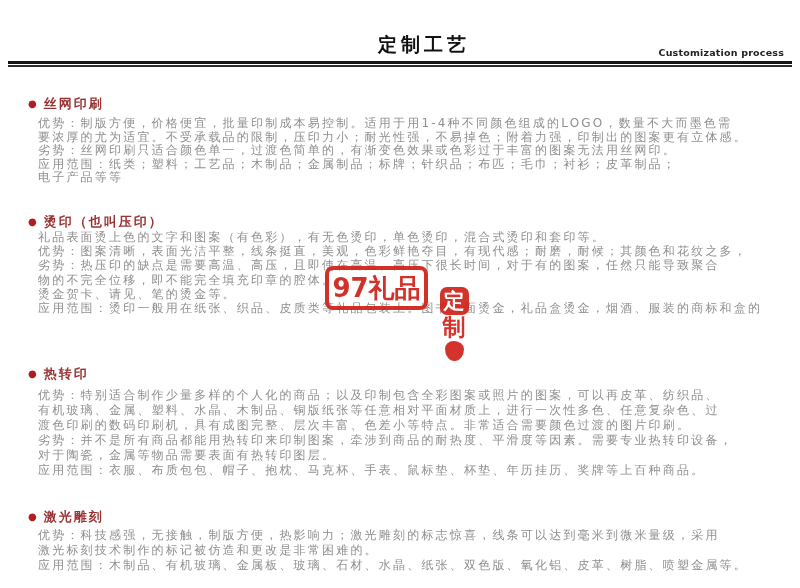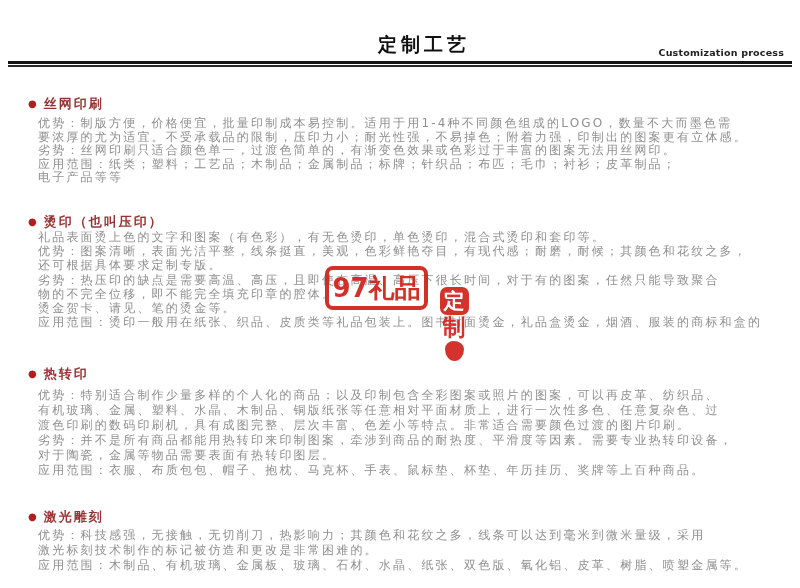--- a/index.html
+++ b/index.html
@@ -89,21 +89,20 @@
   </div>
 
   <div class="section s2" style="top:214px;">
     <div class="sec-head">
       <span class="bullet">●</span>
       <span class="sec-title">烫印（也叫压印）</span>
     </div>
     <div class="sec-body">
       <div class="line">礼品表面烫上色的文字和图案（有色彩），有无色烫印，单色烫印，混合式烫印和套印等。</div>
       <div class="line">优势：图案清晰，表面光洁平整，线条挺直，美观，色彩鲜艳夺目，有现代感；耐磨，耐候；其颜色和花纹之多，</div>
-      <div class="line">还可根据具体要求定制专版。</div>
       <div class="line">劣势：热压印的缺点是需要高温、高压，且即使在高温、高压下很长时间，对于有的图案，任然只能导致聚合</div>
       <div class="line">物的不完全位移，即不能完全填充印章的腔体。</div>
       <div class="line">烫金贺卡、请见、笔的烫金等。</div>
       <div class="line">应用范围：烫印一般用在纸张、织品、皮质类等礼品包装上。图书封面烫金，礼品盒烫金，烟酒、服装的商标和盒的</div>
     </div>
   </div>
 
   <div class="section s3" style="top:366px;">
     <div class="sec-head">
       <span class="bullet">●</span>
@@ -118,21 +117,21 @@
       <div class="line">应用范围：衣服、布质包包、帽子、抱枕、马克杯、手表、鼠标垫、杯垫、年历挂历、奖牌等上百种商品。</div>
     </div>
   </div>
 
   <div class="section s4" style="top:509px;">
     <div class="sec-head">
       <span class="bullet">●</span>
       <span class="sec-title">激光雕刻</span>
     </div>
     <div class="sec-body">
-      <div class="line">优势：科技感强，无接触，无切削刀，热影响力；其颜色和花纹之多，线条可以达到毫米到微米量级，采用</div>
+      <div class="line">优势：科技感强，无接触，制版方便，热影响力；激光雕刻的标志惊喜，线条可以达到毫米到微米量级，采用</div>
       <div class="line">激光标刻技术制作的标记被仿造和更改是非常困难的。</div>
       <div class="line">应用范围：木制品、有机玻璃、金属板、玻璃、石材、水晶、纸张、双色版、氧化铝、皮革、树脂、喷塑金属等。</div>
     </div>
   </div>
 
   <div class="watermark-box">
     <span class="watermark-text">97礼品</span>
   </div>
 
   <div class="stamp">

